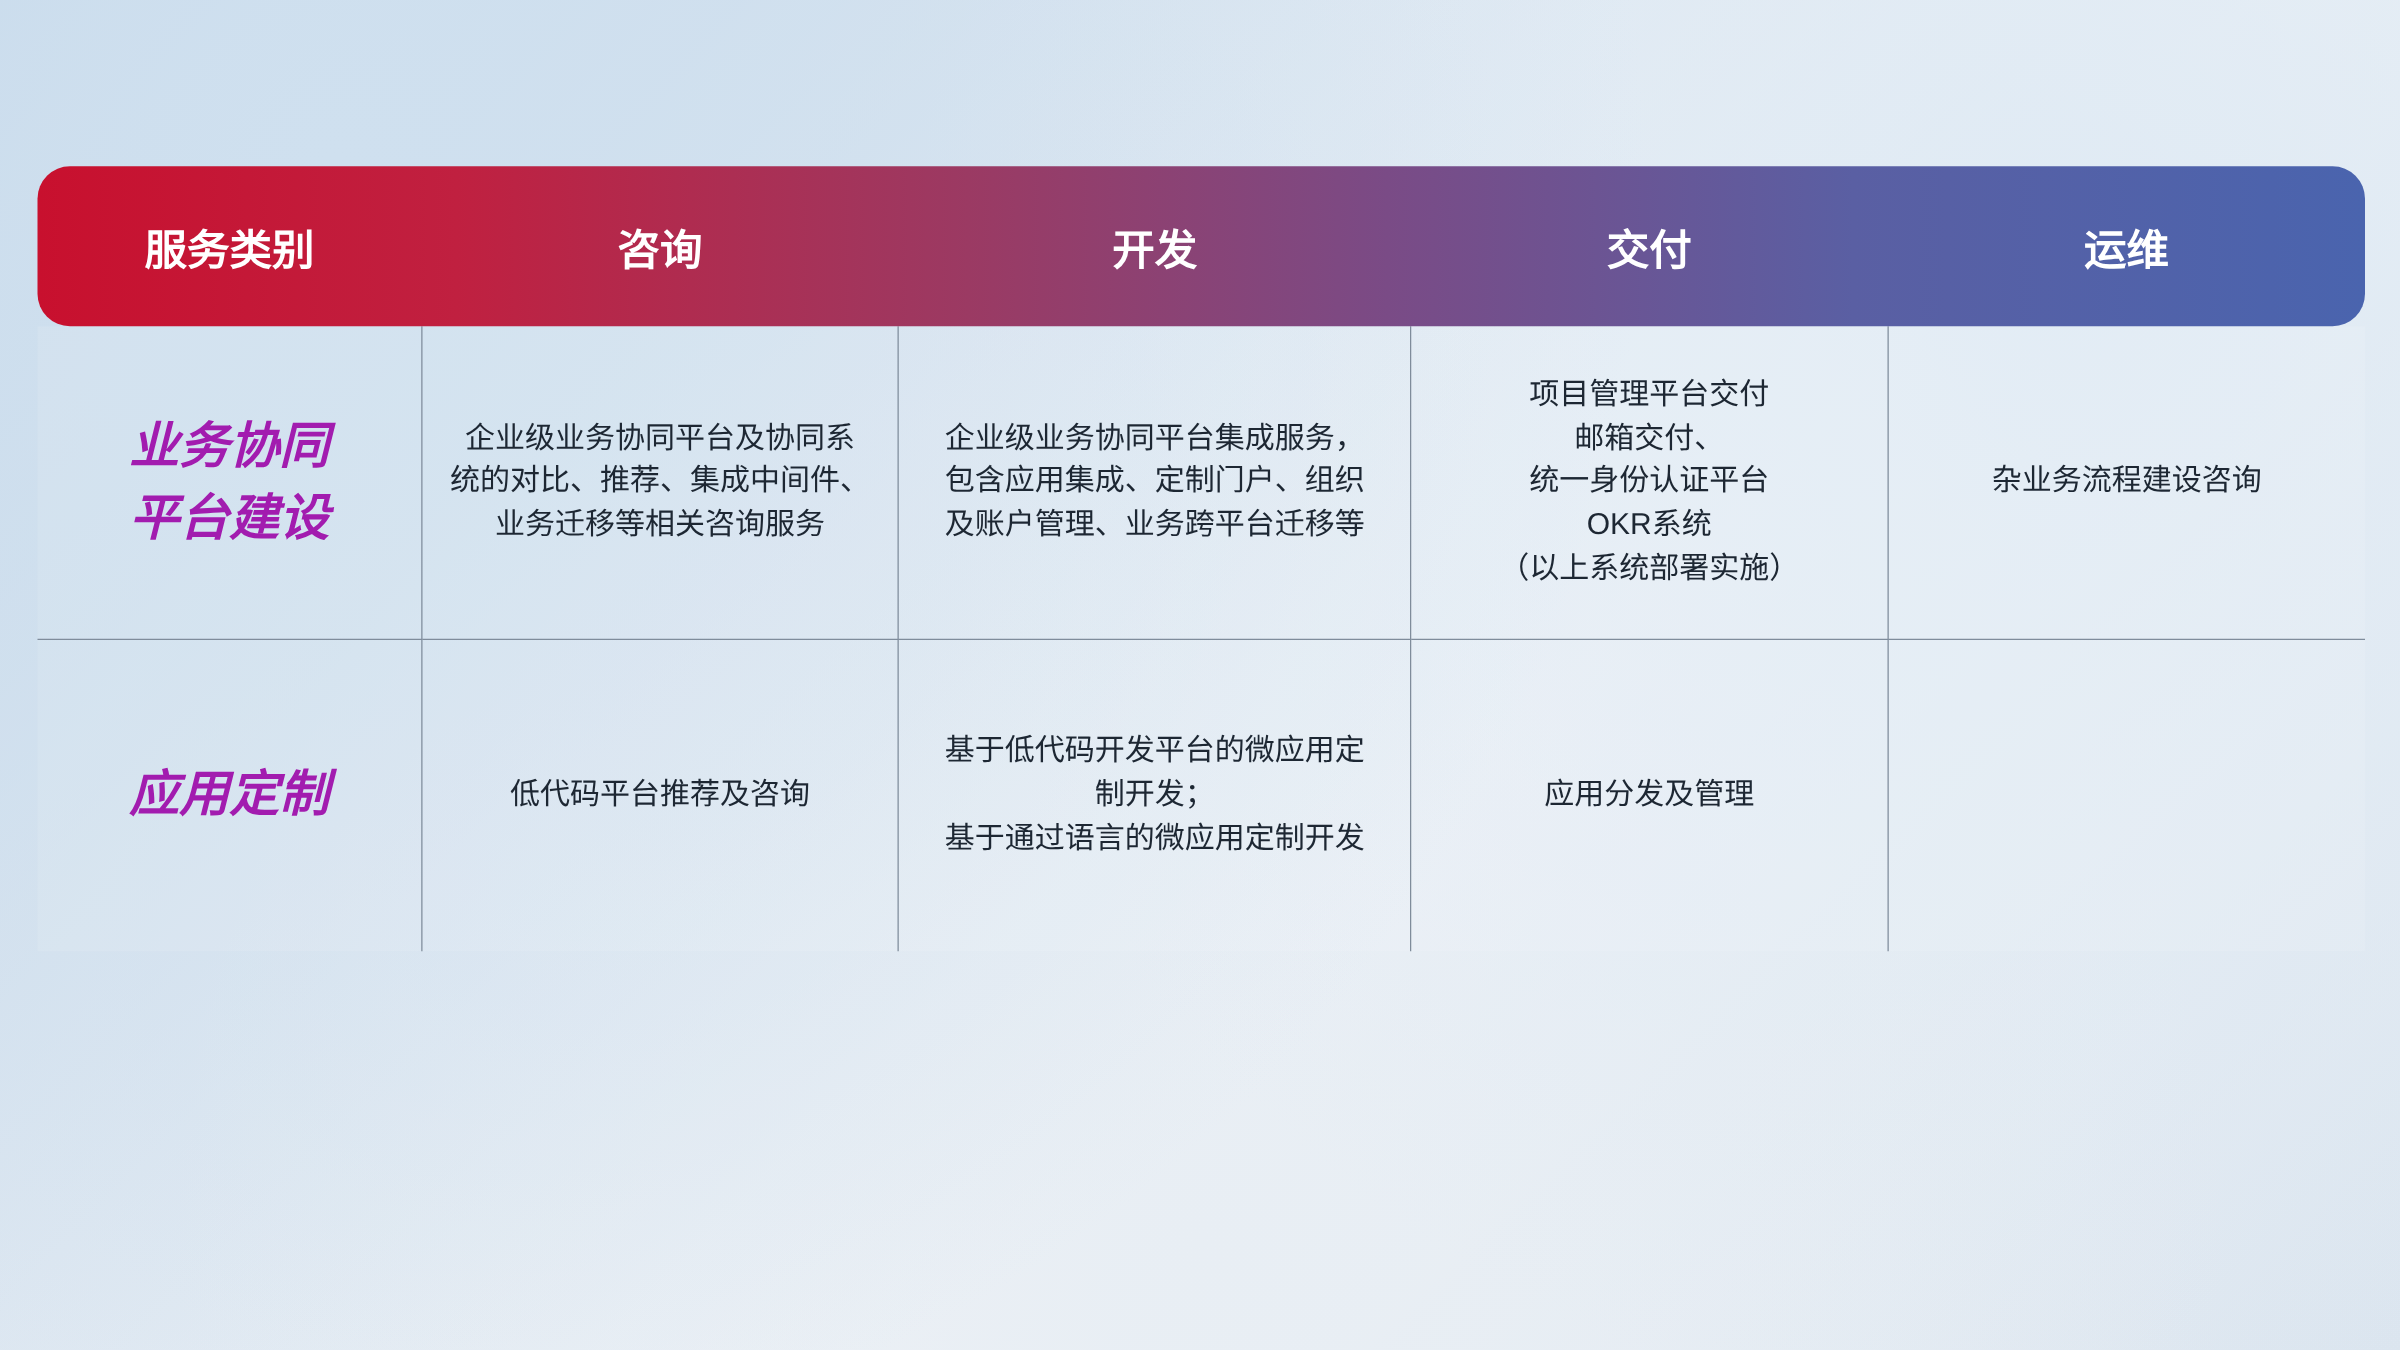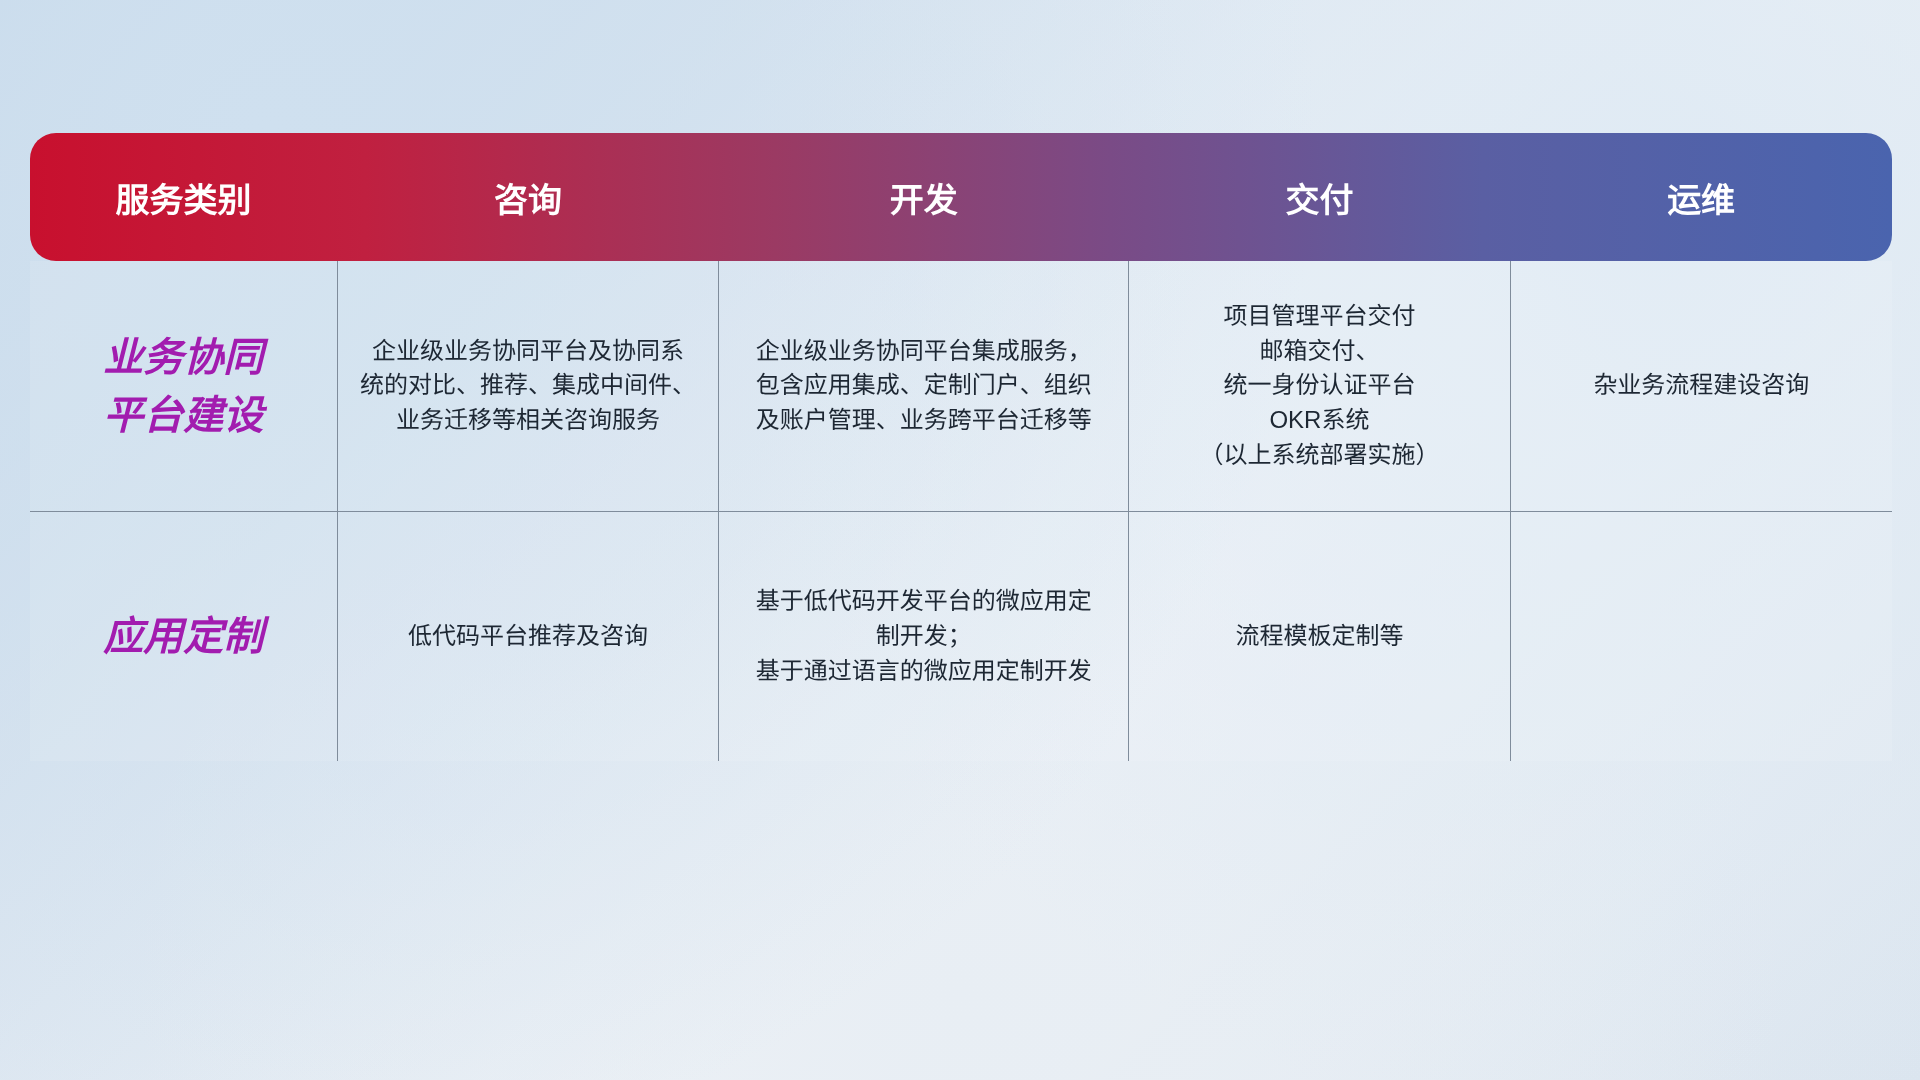--- a/index.html
+++ b/index.html
@@ -163,21 +163,21 @@
             </td>
           <td>
               <span class="cell-text">低代码平台推荐及咨询</span>
             </td>
           <td>
               <span class="cell-text">基于低代码开发平台的微应用定
 制开发；
 基于通过语言的微应用定制开发</span>
             </td>
           <td>
-              <span class="cell-text">流程模板定制等</span>
+              <span class="cell-text">应用分发及管理</span>
             </td>
           <td>
               <span class="cell-text"></span>
             </td>
         </tr>
       </tbody>
     </table>
   </div>
 
 </div>

